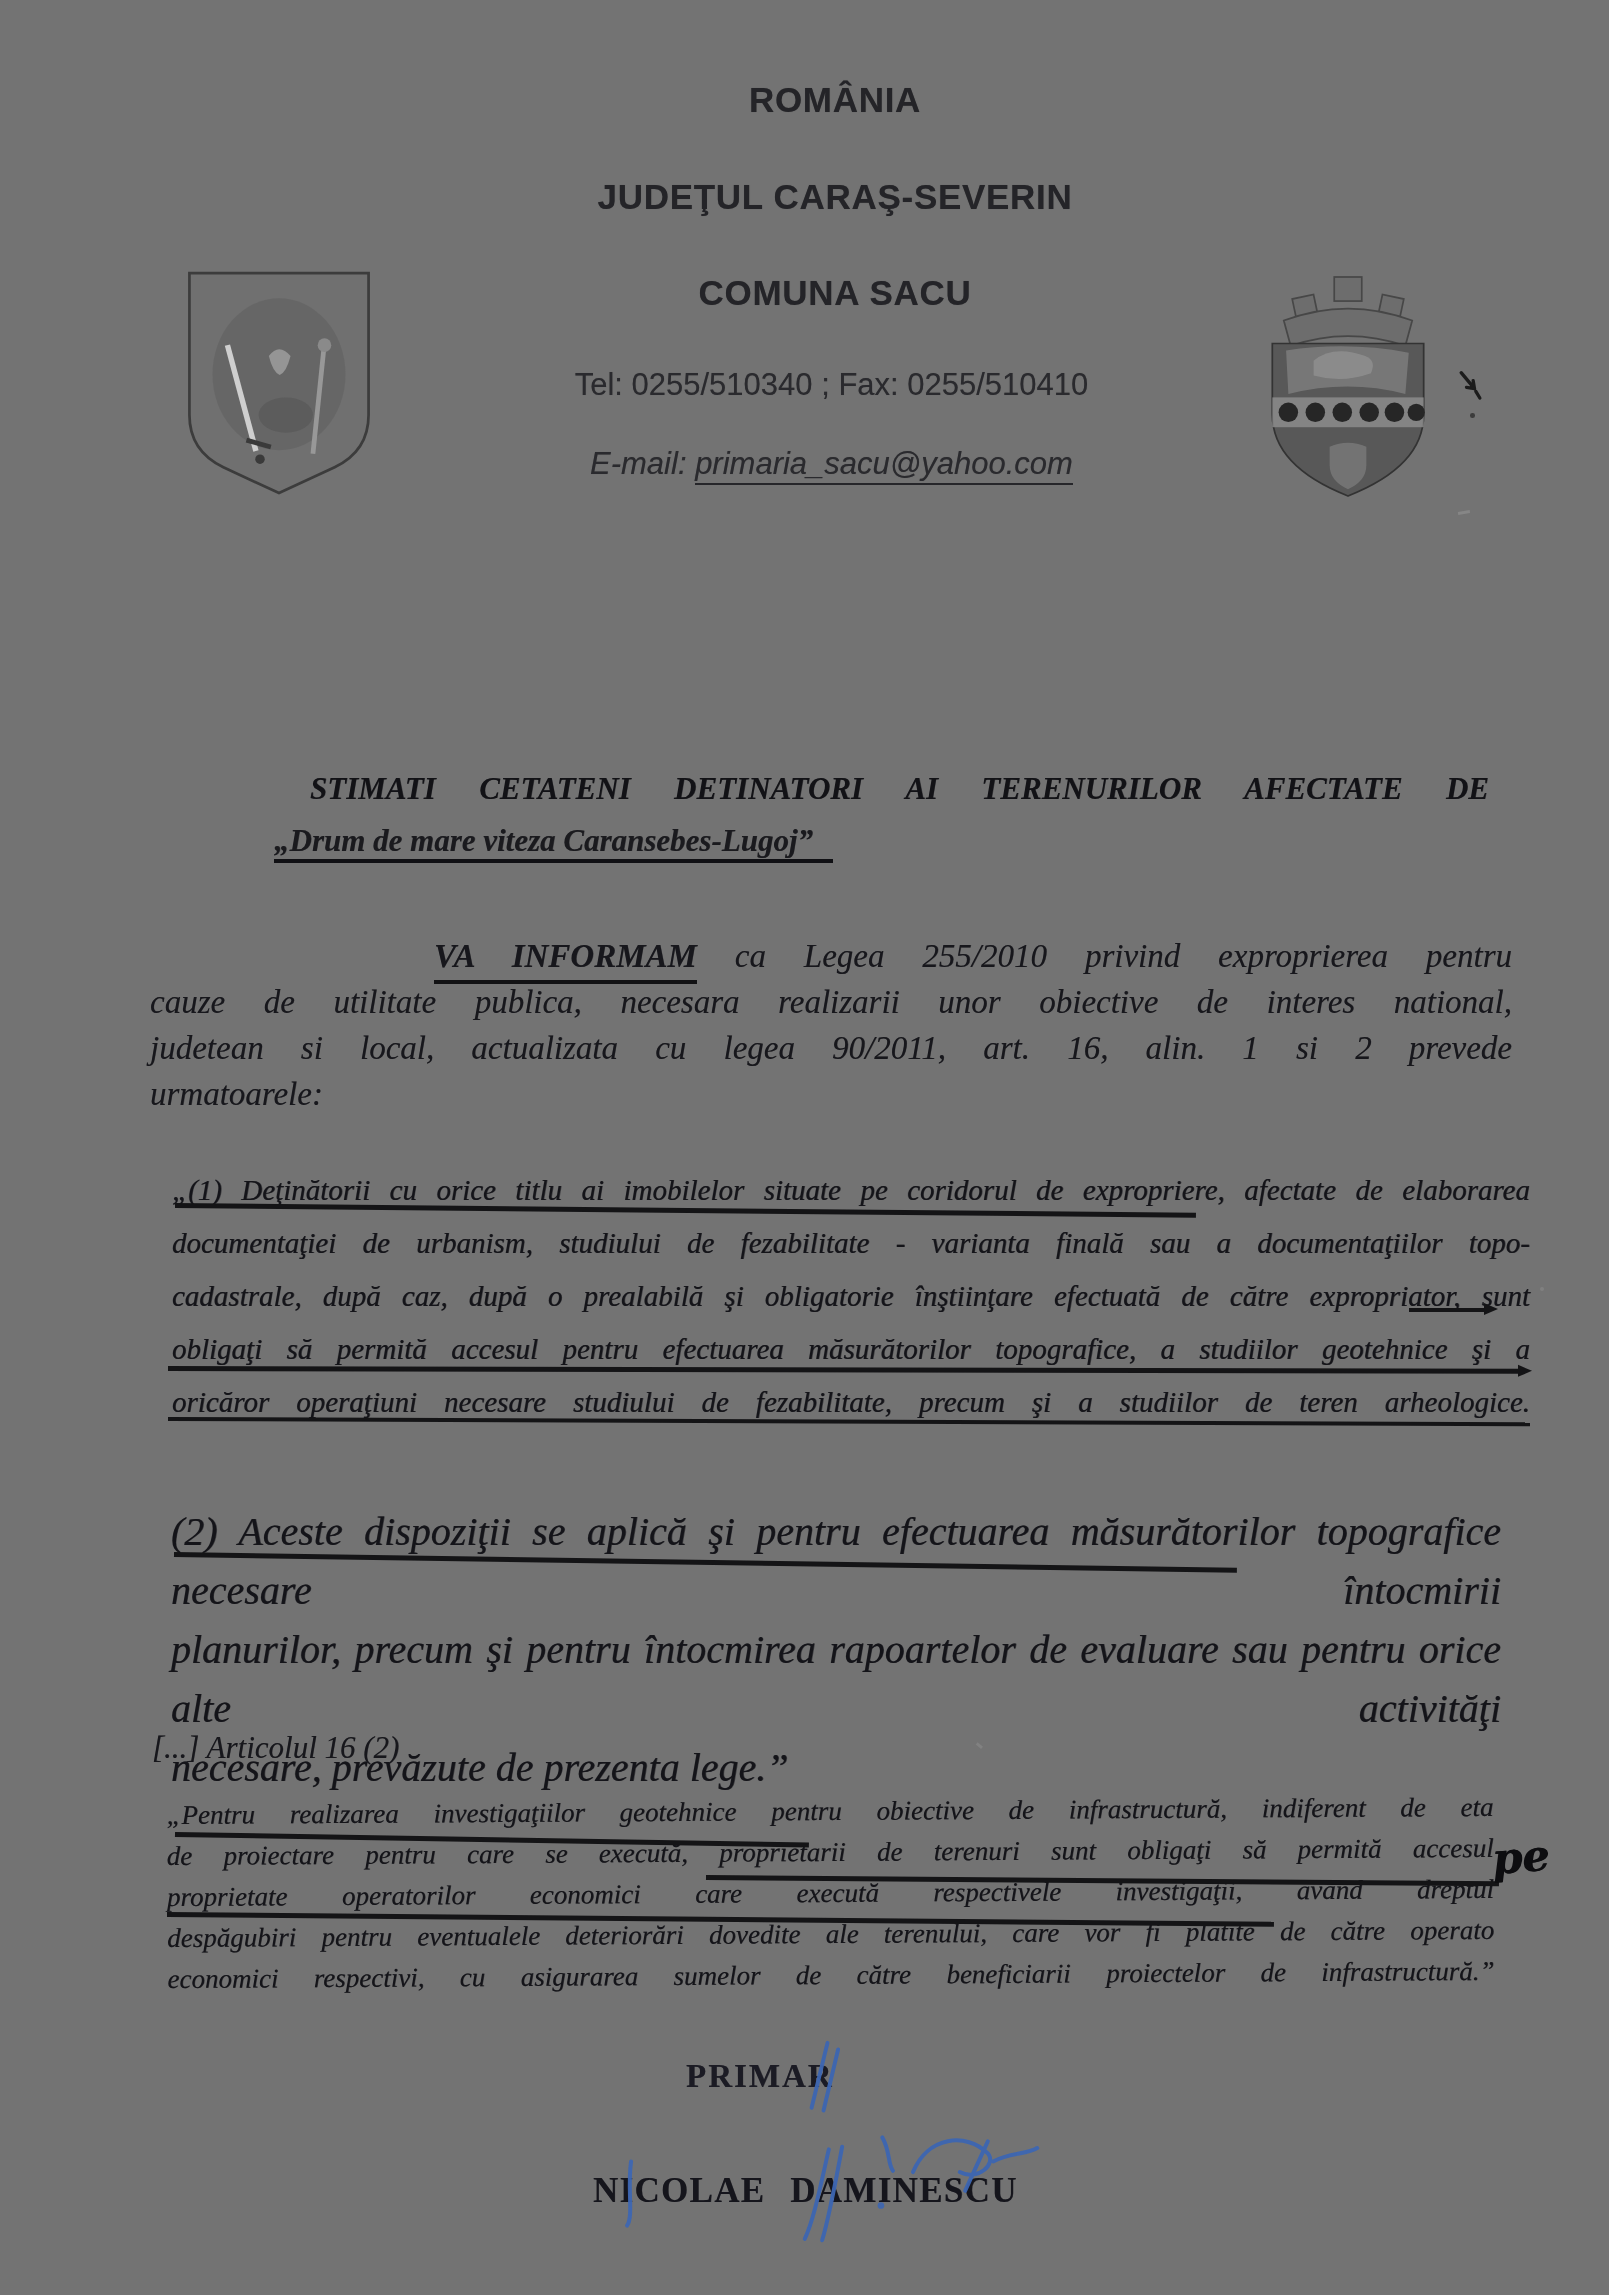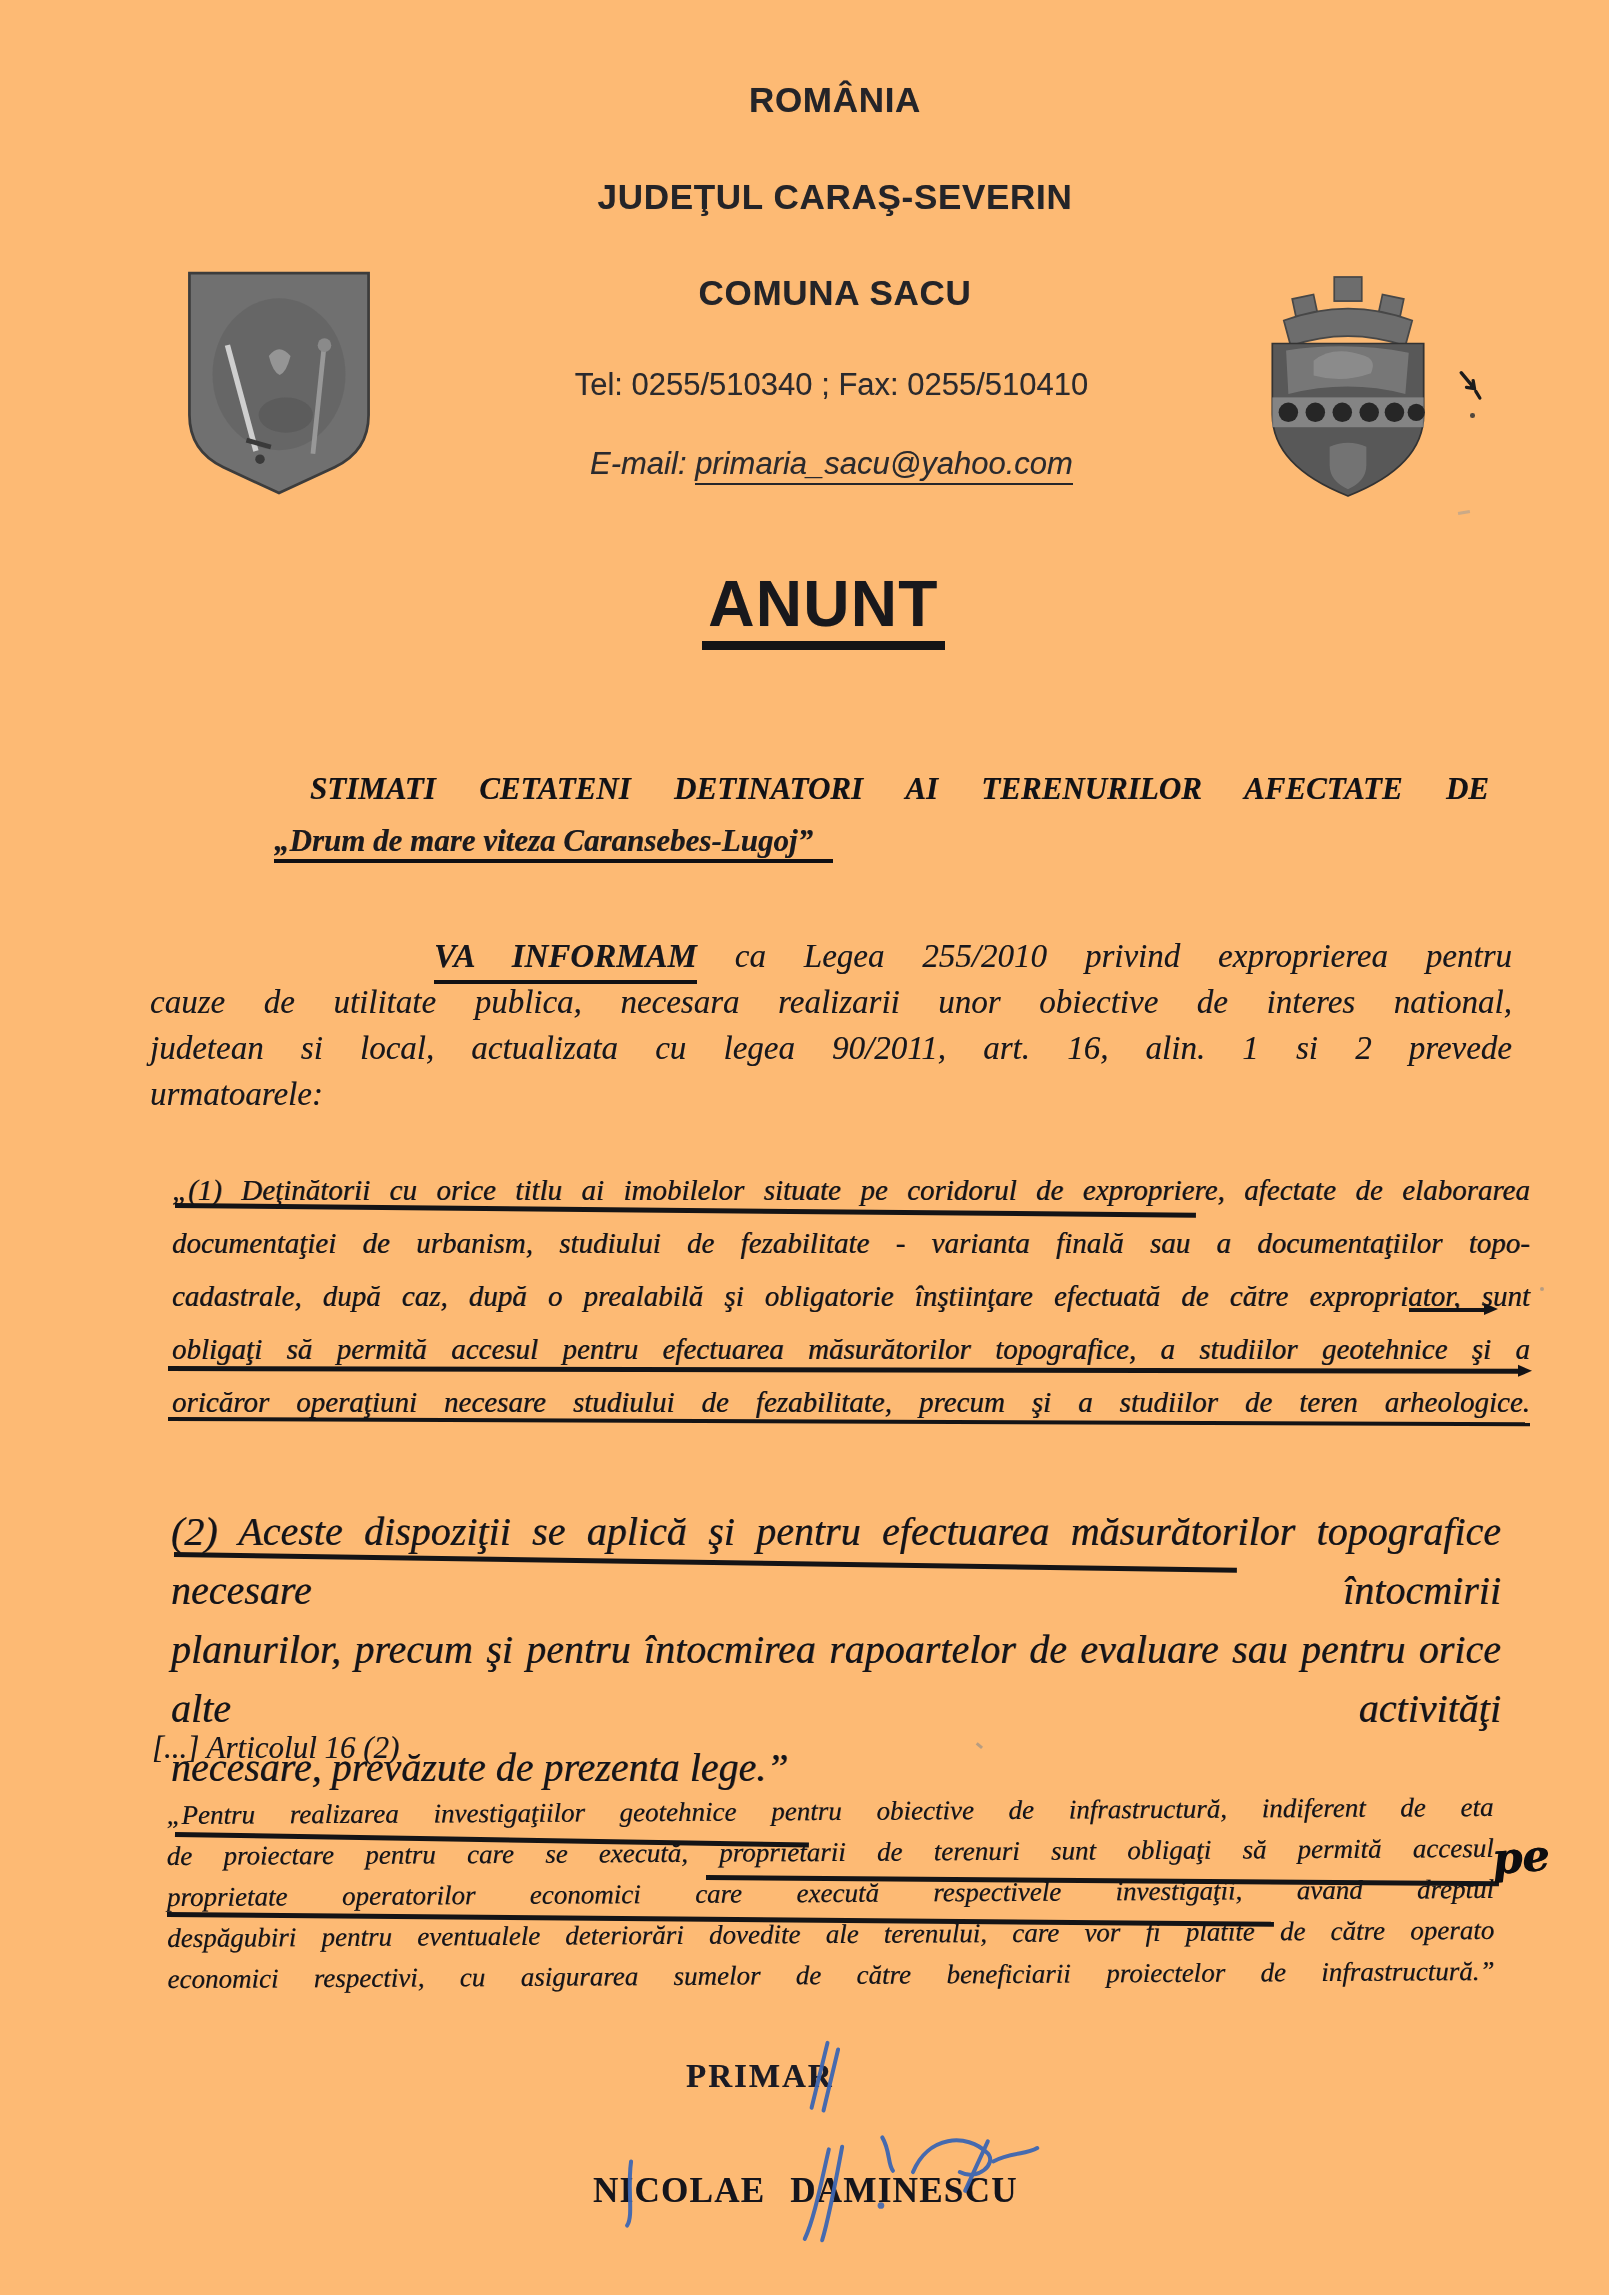--- a/index.html
+++ b/index.html
@@ -1,16 +1,16 @@
 <!DOCTYPE html>
 <html style="font-size:10.7px"><head>
 <meta charset="utf-8">
 <style>
   html,body{margin:0;padding:0;background:#ffffff;}
-  .page{position:relative;width:1610px;height:2295px;background:#fdba74;overflow:hidden;
+  .page{position:relative;width:1610px;height:2295px;background:#737373;overflow:hidden;
         font-family:"Liberation Serif",serif;color:#1a1a1e;}
 
   
   .hdr-line{position:absolute;left:60px;right:0;text-align:center;
             font:700 35px/1 "Liberation Sans",sans-serif;letter-spacing:0.7px;color:#242428;
             text-shadow:0 0 0.7px rgba(0,0,0,.35);}
   .hdr-country{top:82px;}
   .hdr-county{top:179px;}
   .hdr-commune{top:275px;}
 
@@ -147,23 +147,20 @@
         <circle cx="231" cy="240" r="17"></circle>
           <circle cx="269" cy="240" r="15"></circle>
       </g>
       <path d="M118,300 q32,-14 64,0 v32 q0,28 -32,42 q-32,-14 -32,-42 z" fill="#7a7a7a" opacity=".8"></path>
     </svg>
   </div>
 
   <div class="contact-line contact-phone">Tel: 0255/510340 ; Fax: 0255/510410</div>
   <div class="contact-line contact-email"><span>E-mail: </span><span class="email-addr">primaria_sacu@yahoo.com</span></div>
 
-  <div class="title-wrap">
-    <span class="title">ANUNT</span>
-  </div>
 
   <div class="salut">
     <div class="salut-line salut-first">STIMATI CETATENI DETINATORI AI TERENURILOR AFECTATE DE</div>
     <div class="salut-project-line">
       <span class="salut-project">„Drum de mare viteza Caransebes-Lugoj”</span>
     </div>
   </div>
 
   <div class="intro">
     <div class="intro-line intro-first"><span class="intro-lead">VA INFORMAM</span><span> ca Legea 255/2010 privind exproprierea pentru</span></div>

